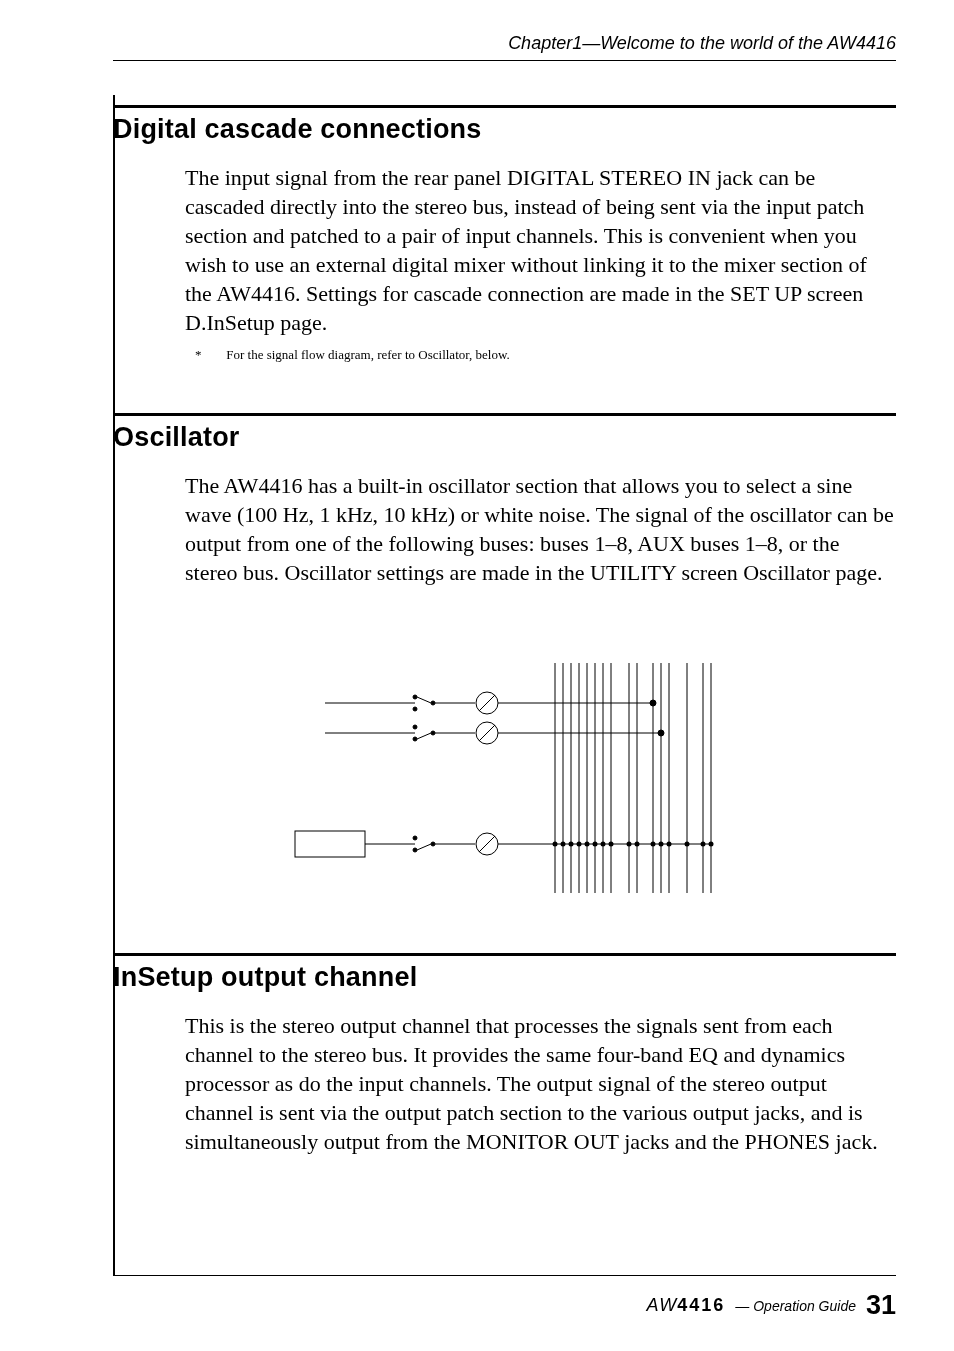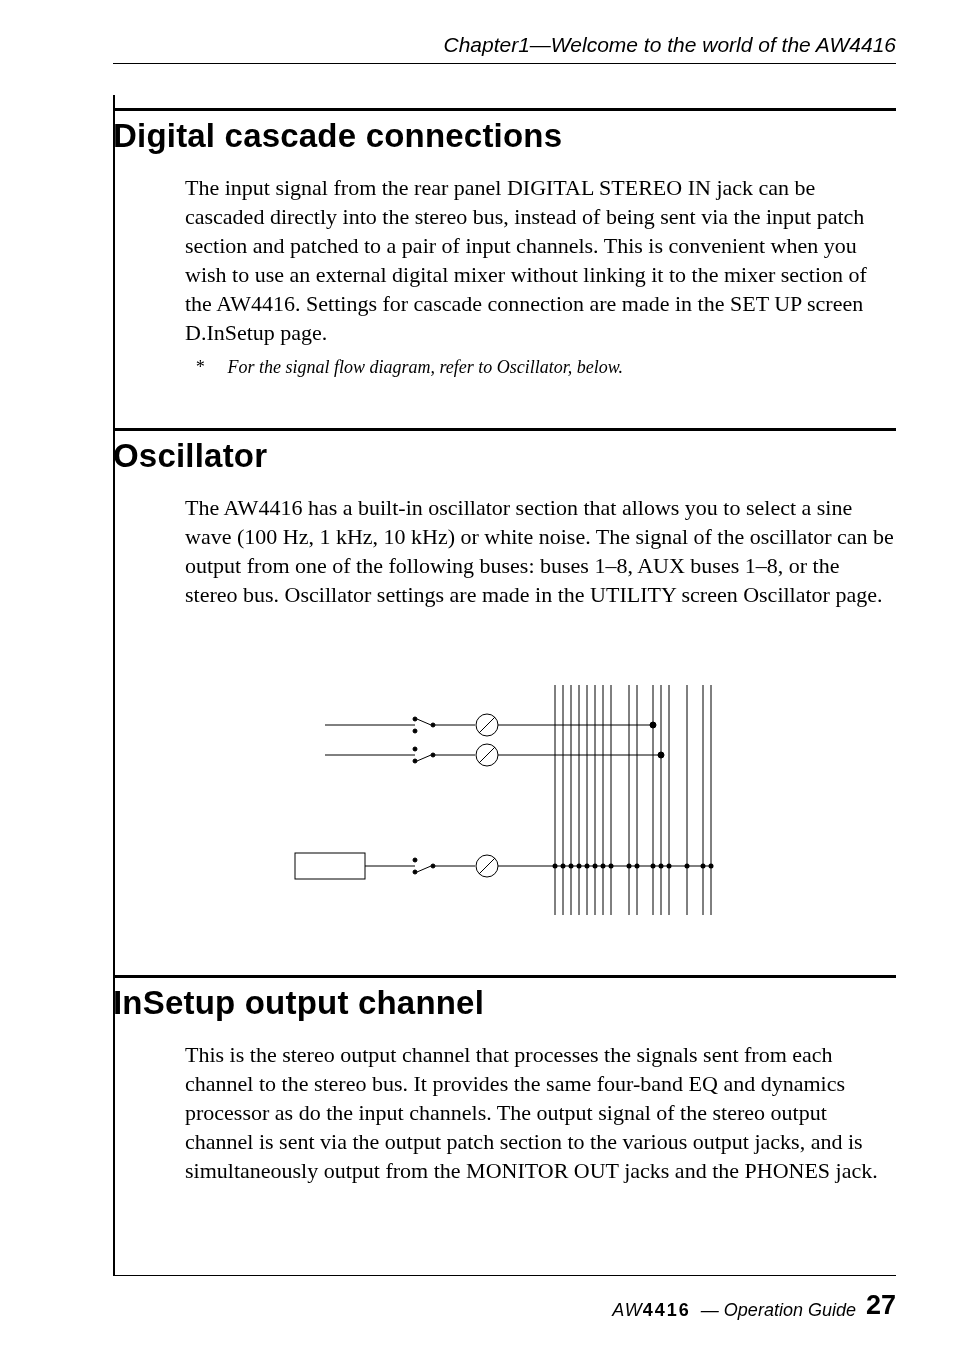--- a/index.html
+++ b/index.html
@@ -1,33 +1,33 @@
 <!DOCTYPE html>
 <html><head>
 <meta charset="utf-8">
 <style>
   * { box-sizing: border-box; margin: 0; padding: 0; }
   html, body { width: 954px; height: 1351px; background: #fff; font-family: "Times New Roman", serif; color: #000; }
   .page { position: relative; width: 954px; height: 1351px; padding: 33px 58px 40px 113px; }
-  .running-head { text-align: right; font-style: italic; font-size: 21px; margin-bottom: 6px; font-family: "Helvetica Neue", Arial, sans-serif; }
+  .running-head { text-align: right; font-style: italic; font-size: 18px; margin-bottom: 6px; font-family: "Helvetica Neue", Arial, sans-serif; }
   .head-rule { border: none; border-top: 1px solid #000; margin-bottom: 44px; }
   .section { margin-bottom: 50px; }
   .sec-rule { border: 0; height: 3px; background: #000; margin-bottom: 6px; }
-  .sec-title { font-family: "Helvetica Neue", Arial, sans-serif; font-weight: 700; font-size: 33px; letter-spacing: 0.2px; margin-bottom: 18px; }
+  .sec-title { font-family: "Helvetica Neue", Arial, sans-serif; font-weight: 700; font-size: 27px; letter-spacing: 0.2px; margin-bottom: 18px; }
   .body-block { margin-left: 72px; }
   .body-p { font-size: 22px; line-height: 1.32; margin-bottom: 10px; }
-  .note { font-size: 18px; margin-left: 24px; text-indent: -14px; padding-left: 14px; font-style: italic; }
+  .note { font-size: 13px; margin-left: 24px; text-indent: -14px; padding-left: 14px; }
   .note .ast { display: inline-block; width: 14px; }
   .diagram-wrap { margin: 56px 0 44px 0; display: flex; justify-content: center; }
   .left-rule { position: absolute; left: 113px; top: 95px; bottom: 75px; width: 0; border-left: 2px solid #000; }
-  .foot { position: absolute; right: 58px; bottom: 30px; display: flex; align-items: flex-end; gap: 10px; font-family: "Helvetica Neue", Arial, sans-serif; }
+  .foot { position: absolute; right: 58px; bottom: 30px; display: flex; align-items: center; gap: 10px; font-family: "Helvetica Neue", Arial, sans-serif; }
   .foot-rule { position: absolute; left: 113px; right: 58px; bottom: 75px; border-top: 1px solid #000; }
   .brand { font-style: italic; font-weight: 400; font-size: 18px; letter-spacing: 1px; }
   .brand .bold { font-weight: 700; font-style: normal; letter-spacing: 2px; }
-  .guide { font-style: italic; font-size: 18px; }
+  .guide { font-style: italic; font-size: 14px; }
   .pnum { font-family: "Helvetica Neue", Arial, sans-serif; font-weight: 700; font-size: 27px; }
 </style>
 </head>
 <body>
 
 <div class="page">
   <div class="running-head">Chapter1—Welcome to the world of the AW4416</div>
   <hr class="head-rule">
 
   <div class="left-rule"></div>
@@ -149,15 +149,15 @@
       <p class="body-p">This is the stereo output channel that processes the signals sent from each channel to the stereo bus. It provides the same four-band EQ and dynamics processor as do the input channels. The output signal of the stereo output channel is sent via the output patch section to the various output jacks, and is simultaneously output from the MONITOR OUT jacks and the PHONES jack.</p>
     </div>
   </div>
 
   <div class="foot-rule"></div>
   <div class="foot">
     <span class="brand">
       <span>AW</span><span class="bold">4416</span>
     </span>
     <span class="guide"> — Operation Guide</span>
-    <span class="pnum">27</span>
+    <span class="pnum">31</span>
   </div>
 </div>
 
 </body></html>

